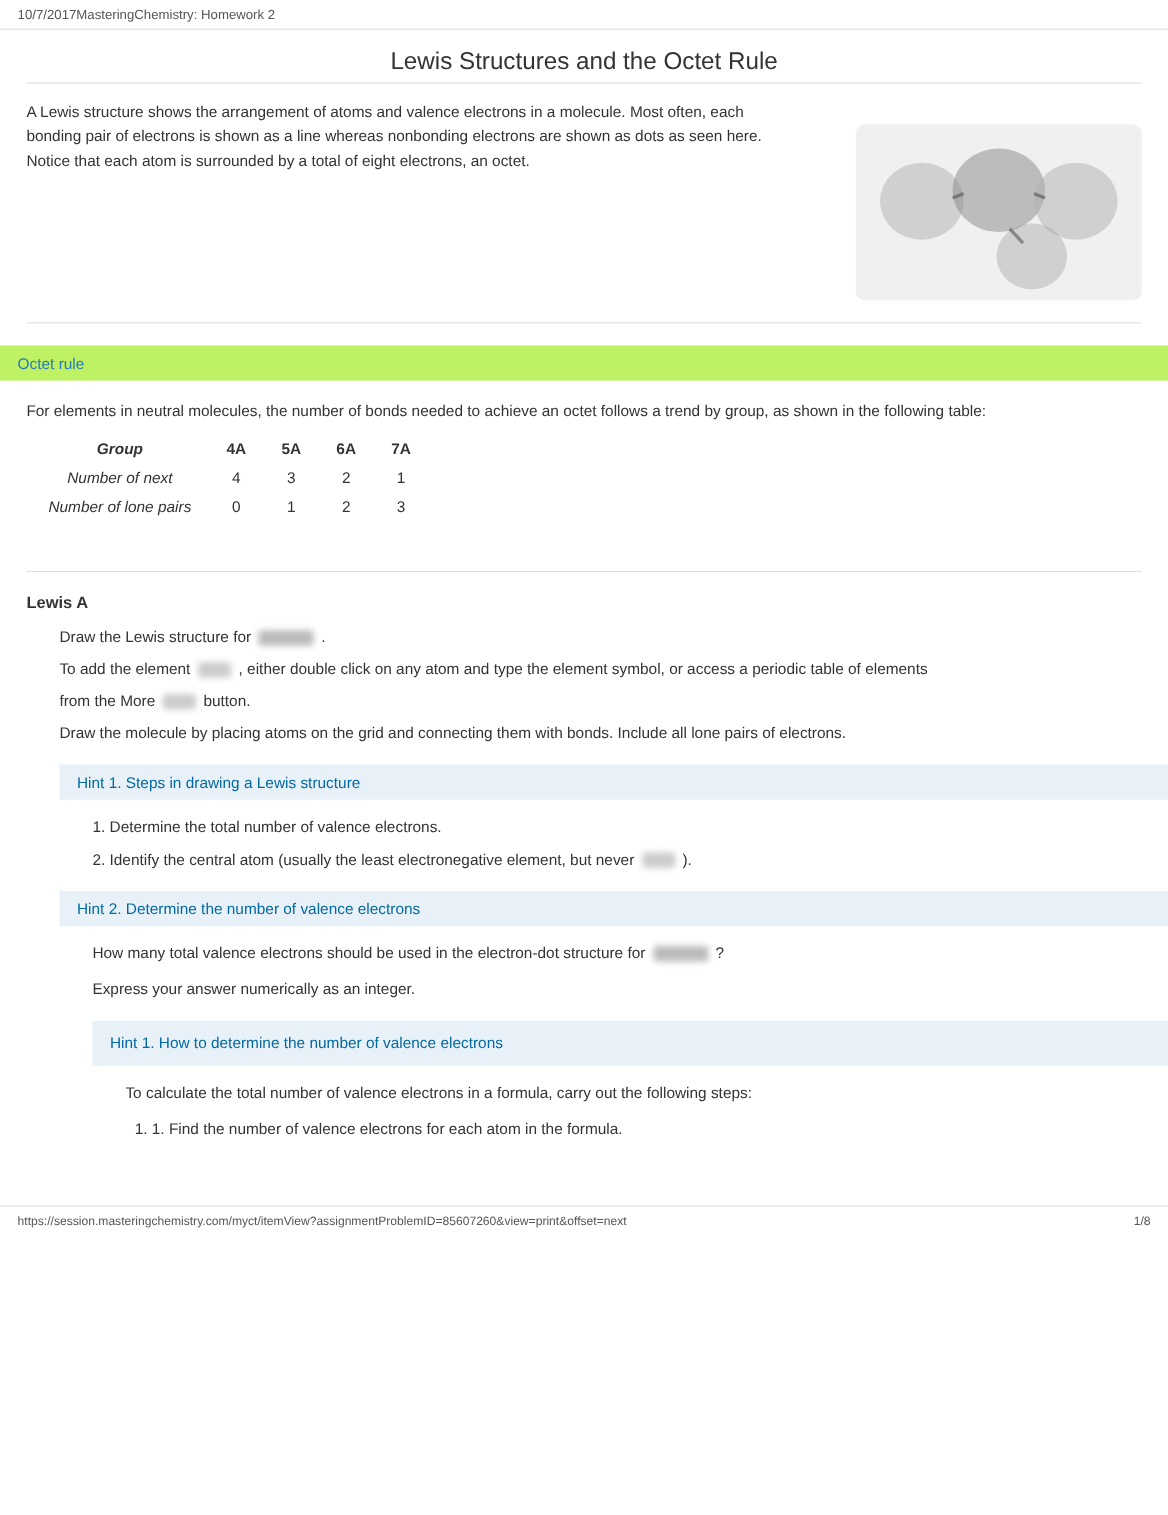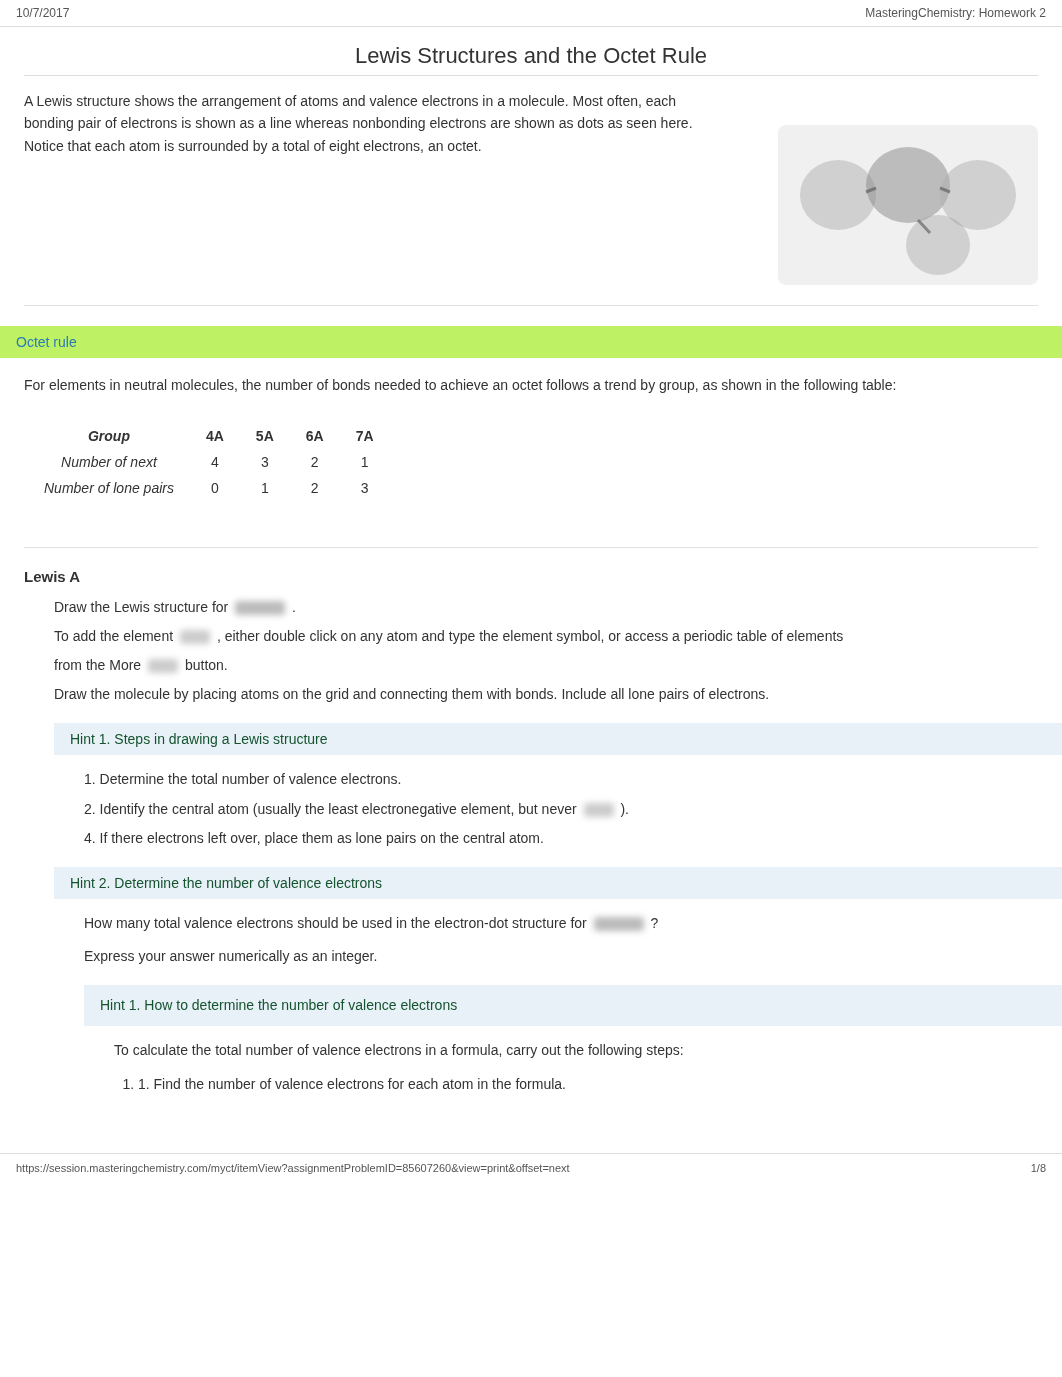--- a/index.html
+++ b/index.html
@@ -6,21 +6,21 @@
     body {
       font-family: Arial, sans-serif;
       font-size: 14px;
       color: #333;
       background: #fff;
       width: 1062px;
     }
 
     .top-bar {
       display: flex;
-      justify-content: space-between;
+      justify-content: flex-start;
       padding: 6px 16px;
       font-size: 12px;
       color: #555;
       border-bottom: 1px solid #ddd;
     }
 
     .main-content {
       padding: 16px 24px;
       max-width: 1062px;
     }
@@ -30,21 +30,21 @@
       font-weight: normal;
       margin-bottom: 14px;
       padding-bottom: 6px;
       border-bottom: 1px solid #ddd;
       text-align: center;
     }
 
     .intro-text {
       font-size: 14px;
       line-height: 1.6;
-      margin-bottom: 28px;
+      margin-bottom: 16px;
       max-width: 700px;
     }
 
     .molecule-image-area {
       display: flex;
       justify-content: flex-end;
       margin-top: -60px;
       margin-bottom: 10px;
     }
 
@@ -84,21 +84,21 @@
       text-decoration: none;
     }
 
     .section-body {
       padding: 0 0 16px 0;
     }
 
     .section-body p {
       font-size: 14px;
       line-height: 1.6;
-      margin-bottom: 26px;
+      margin-bottom: 10px;
     }
 
     .data-table {
       border-collapse: collapse;
       margin: 10px 0 10px 20px;
     }
 
     .data-table td {
       padding: 5px 16px;
       font-size: 14px;
@@ -141,21 +141,21 @@
     }
 
     .hint-header {
       background: #e8f0f8;
       padding: 8px 16px;
       margin: 0 -30px;
       margin-bottom: 12px;
     }
 
     .hint-title-link {
-      color: #14532d;
+      color: #0369a1;
       font-size: 14px;
       text-decoration: none;
     }
 
     .hint-body {
       font-size: 14px;
       line-height: 1.8;
     }
 
     .hint-body ol {
@@ -320,23 +320,20 @@
         <div class="hint-body">
           <ol style="list-style:none; padding-left:0;">
             <li>
               <span>1. Determine the total number of valence electrons.</span>
             </li>
             <li>
               <span>2. Identify the central atom (usually the least electronegative element, but never</span>
               <span class="inline-blurred-sm">&nbsp;&nbsp;&nbsp;</span>
               <span>).</span>
             </li>
-            <li>
-              <span>4. If there electrons left over, place them as lone pairs on the central atom.</span>
-            </li>
           </ol>
         </div>
       </div>
 
       <div class="hint-section">
         <div class="hint-header">
           <a class="hint-title-link">Hint 2.  Determine the number of valence electrons</a>
         </div>
         <div class="hint-body">
           <p>

